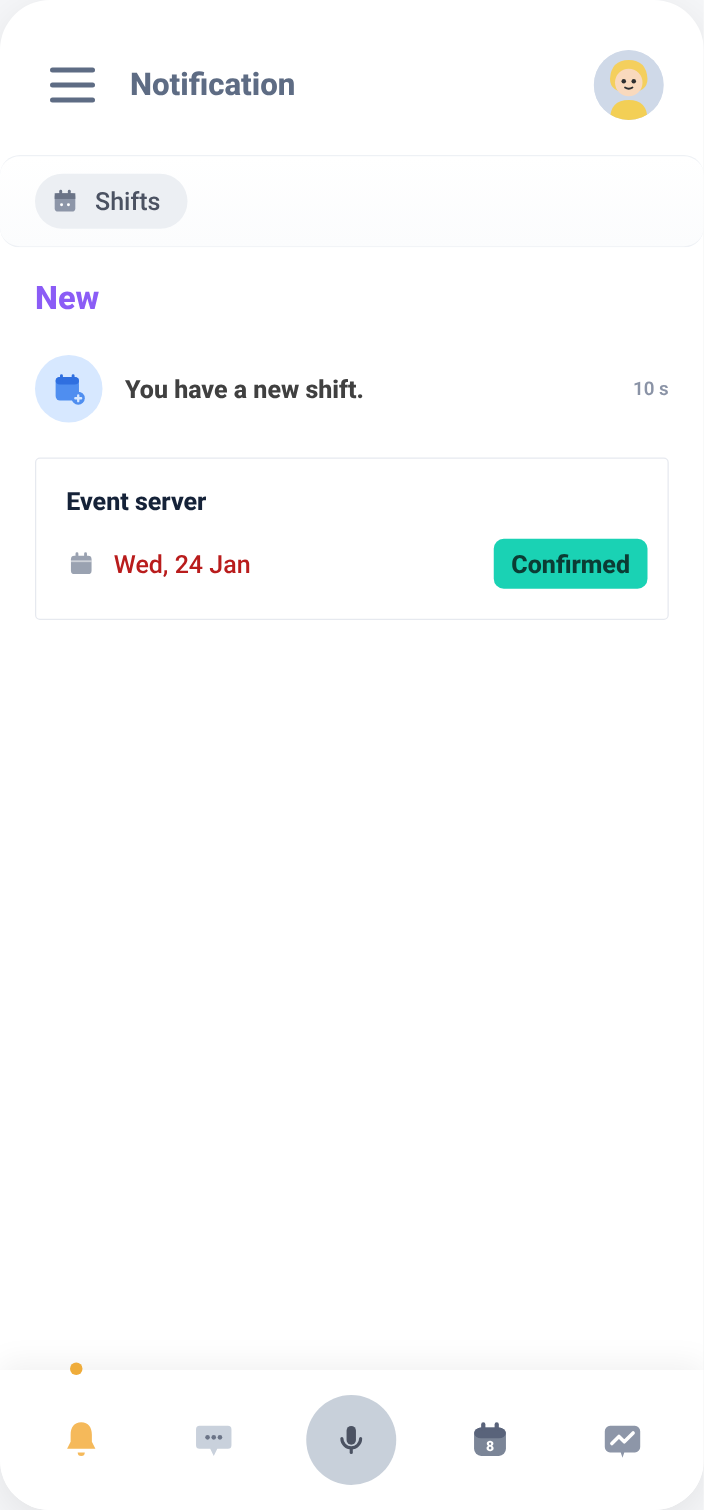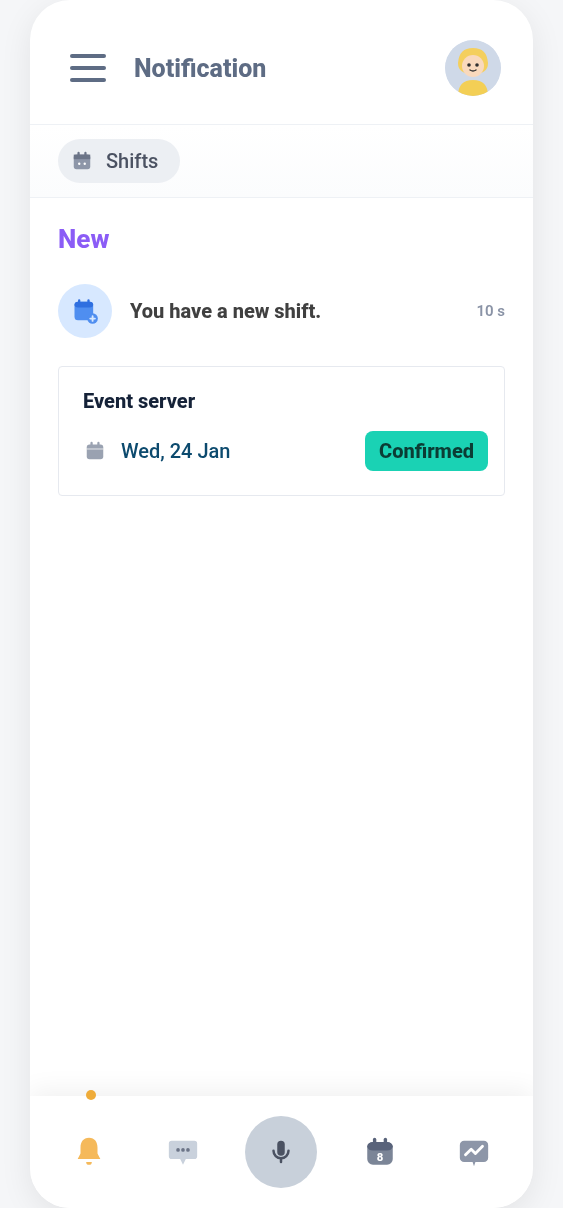--- a/index.html
+++ b/index.html
@@ -5,21 +5,21 @@
   * { box-sizing: border-box; margin: 0; padding: 0; }
   html, body { height: 100%; }
   body {
     font-family: -apple-system, BlinkMacSystemFont, "Segoe UI", Roboto, Helvetica, Arial, sans-serif;
     background: #f5f6f8;
     display: flex;
     align-items: center;
     justify-content: center;
   }
   .device {
-    width: 503px;
+    width: 563px;
     height: 1208px;
     background: #ffffff;
     border-radius: 40px;
     box-shadow: 0 8px 32px rgba(0,0,0,0.08);
     overflow: hidden;
     position: relative;
     display: flex;
     flex-direction: column;
   }
 
@@ -62,20 +62,21 @@
   }
   .avatar-wrap svg { width: 56px; height: 56px; }
 
   .filters-bar {
     border-top: 1px solid #eef1f5;
     border-bottom: 1px solid #eef1f5;
     background: linear-gradient(to bottom, #ffffff, #fbfcfd);
     padding: 14px 28px 14px 28px;
     display: flex;
     gap: 2px;
+    border-radius: 16px;
   }
   .chip {
     display: inline-flex;
     align-items: center;
     gap: 10px;
     background: #eceff3;
     border-radius: 999px;
     padding: 8px 22px 8px 10px;
     font-size: 20px;
     font-weight: 500;
@@ -144,21 +145,21 @@
   }
   .card-row + .card-row { margin-top: 18px; }
   .meta-icon {
     width: 24px; height:24px;
     color:#9aa2b1;
     display:flex; align-items:center; justify-content:center;
     flex-shrink:0;
   }
   .meta-text {
     font-size: 20px;
-    color: #0c4a6e;
+    color: #b91c1c;
     font-weight: 500;
   }
   .badge {
     margin-left: auto;
     background: #1ad2b4;
     color: #0b3c34;
     font-weight: 800;
     font-size: 20px;
     padding: 8px 14px;
     border-radius: 8px;

